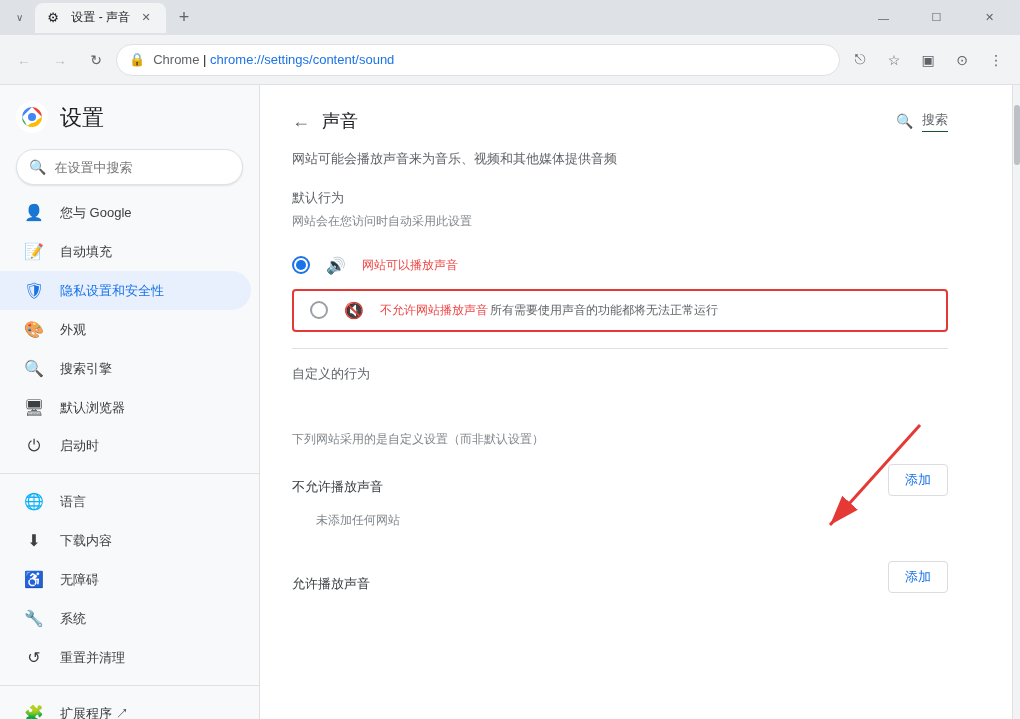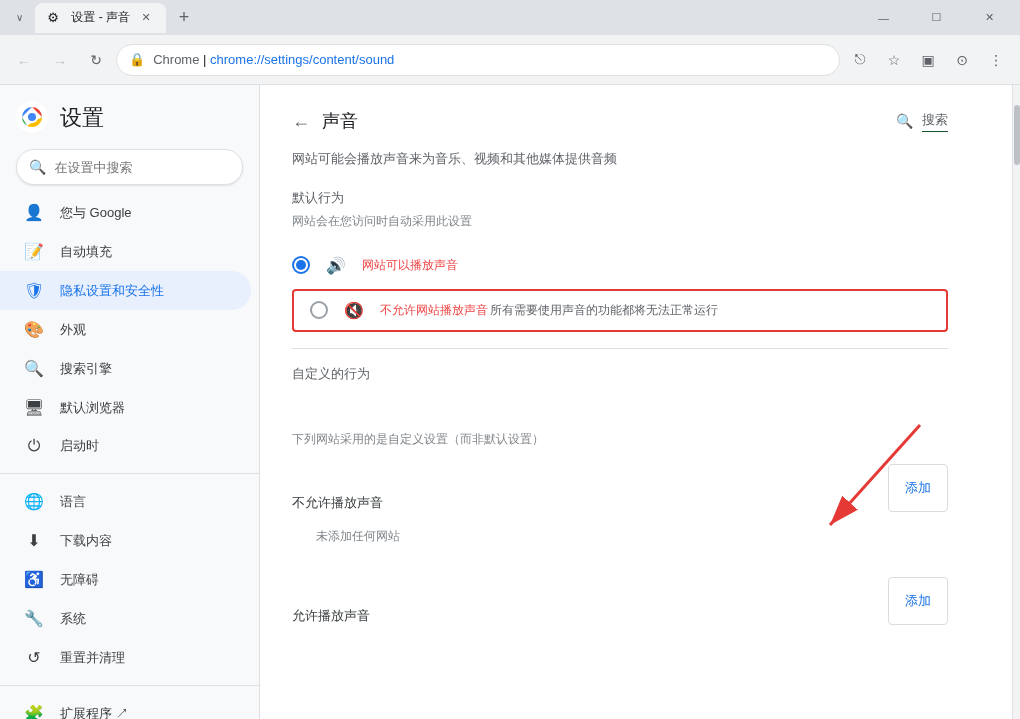--- a/index.html
+++ b/index.html
@@ -80,21 +80,21 @@
     .section-divider { height: 1px; background: #e0e0e0; margin: 16px 0; }
 
     
     .custom-section-title { font-size: 13px; color: #5f6368; margin-bottom: 4px; }
     .custom-section-sub { font-size: 12px; color: #80868b; margin-bottom: 16px; margin-top: 48px; }
 
     
     .list-section { margin-bottom: 24px; }
     .list-section-header { display: flex; align-items: flex-end; justify-content: space-between; margin-bottom: 8px; }
     .list-section-label { font-size: 13px; color: #3c4043; }
-    .add-btn { height: 48px; padding: 0 16px; border: 1px solid #dadce0; border-radius: 4px; background: #fff; color: #1a73e8; font-size: 13px; cursor: pointer; }
+    .add-btn { height: 32px; padding: 0 16px; border: 1px solid #dadce0; border-radius: 4px; background: #fff; color: #1a73e8; font-size: 13px; cursor: pointer; }
     .empty-text { font-size: 12px; color: #80868b; padding: 8px 24px; }
 
     
     .content::-webkit-scrollbar { width: 6px; }
     .content::-webkit-scrollbar-track { background: #f1f1f1; }
     .content::-webkit-scrollbar-thumb { background: #c1c1c1; border-radius: 3px; }
     .sidebar::-webkit-scrollbar { width: 6px; }
     .sidebar::-webkit-scrollbar-track { background: #f8f9fa; }
     .sidebar::-webkit-scrollbar-thumb { background: #c1c1c1; border-radius: 3px; }
 

